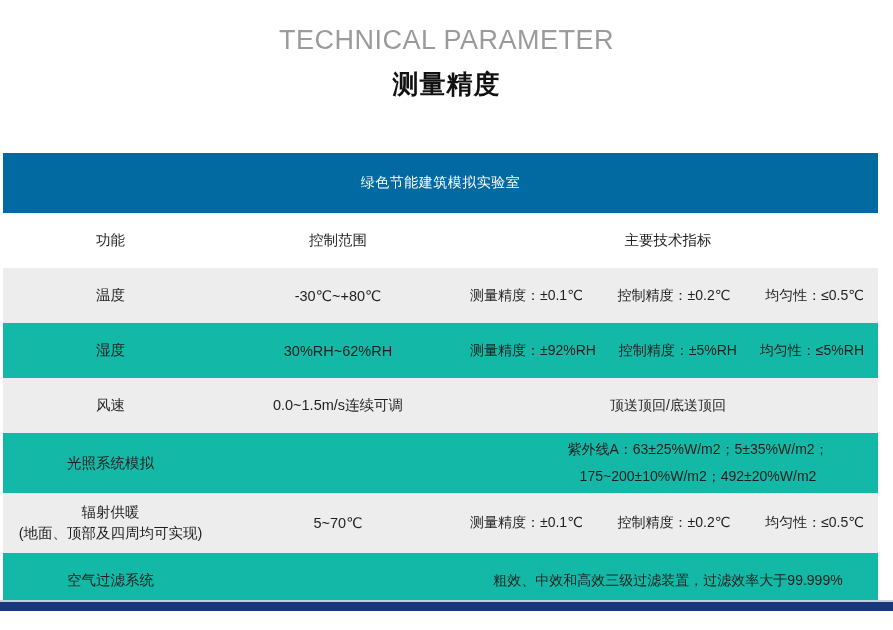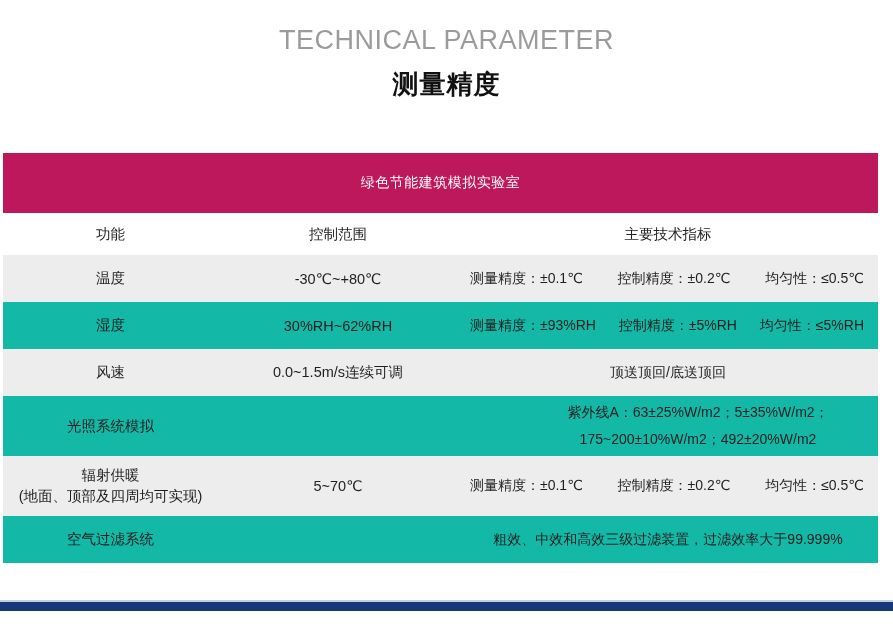--- a/index.html
+++ b/index.html
@@ -45,21 +45,21 @@
   
   .table-wrap {
     position: absolute;
     left: 3px;
     top: 153px;
     width: 875px;
   }
 
   .table-banner {
     height: 60px;
-    background: #be185d;
+    background: #0369a1;
     color: #ffffff;
     display: flex;
     align-items: center;
     justify-content: center;
     font-size: 14px;
     letter-spacing: 0.5px;
   }
 
   .tbl {
     width: 100%;
@@ -74,22 +74,22 @@
     font-size: 14.5px;
     color: #1f1f1f;
     vertical-align: middle;
     padding: 0;
   }
 
   .c-func  { width: 215px; text-align: center; }
   .c-range { width: 240px; text-align: center; }
   .c-spec  { width: 420px; text-align: center; }
 
-  .row-hdr td { height: 42px; }
-  .row-std td { height: 47px; }
+  .row-hdr td { height: 55px; }
+  .row-std td { height: 55px; }
   .row-tall td { height: 60px; }
 
   .func-main { line-height: 1.45; }
   .func-sub  { line-height: 1.45; }
 
   .spec-grid {
     display: flex;
     align-items: center;
     justify-content: space-between;
     padding: 0 14px 0 12px;
@@ -157,21 +157,21 @@
               <span class="spec-item"><span class="lbl">均匀性：</span><span class="val">≤0.5℃</span></span>
             </div>
           </td>
         </tr>
 
         <tr class="plain row-std">
           <td class="c-func">湿度</td>
           <td class="c-range">30%RH~62%RH</td>
           <td class="c-spec">
             <div class="spec-grid">
-              <span class="spec-item"><span class="lbl">测量精度：</span><span class="val">±93%RH</span></span>
+              <span class="spec-item"><span class="lbl">测量精度：</span><span class="val">±92%RH</span></span>
               <span class="spec-item"><span class="lbl">控制精度：</span><span class="val">±5%RH</span></span>
               <span class="spec-item"><span class="lbl">均匀性：</span><span class="val">≤5%RH</span></span>
             </div>
           </td>
         </tr>
 
         <tr class="shade row-std">
           <td class="c-func">风速</td>
           <td class="c-range">0.0~1.5m/s连续可调</td>
           <td class="c-spec">

